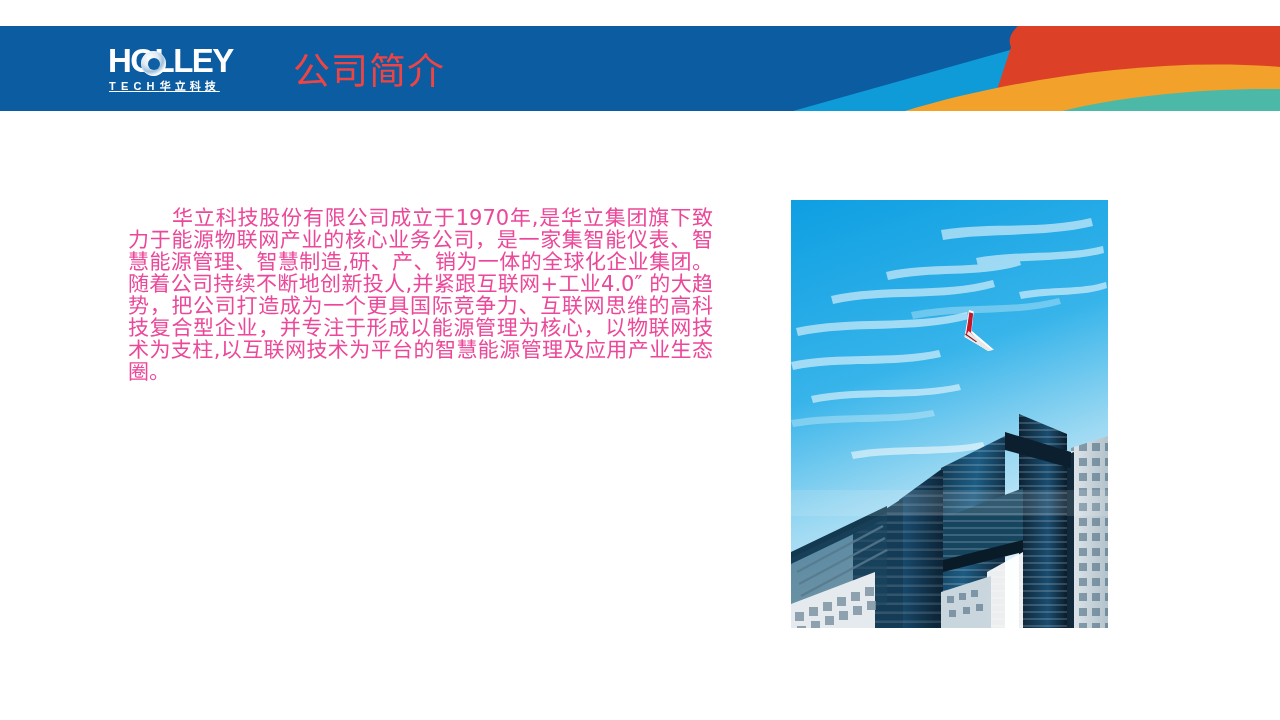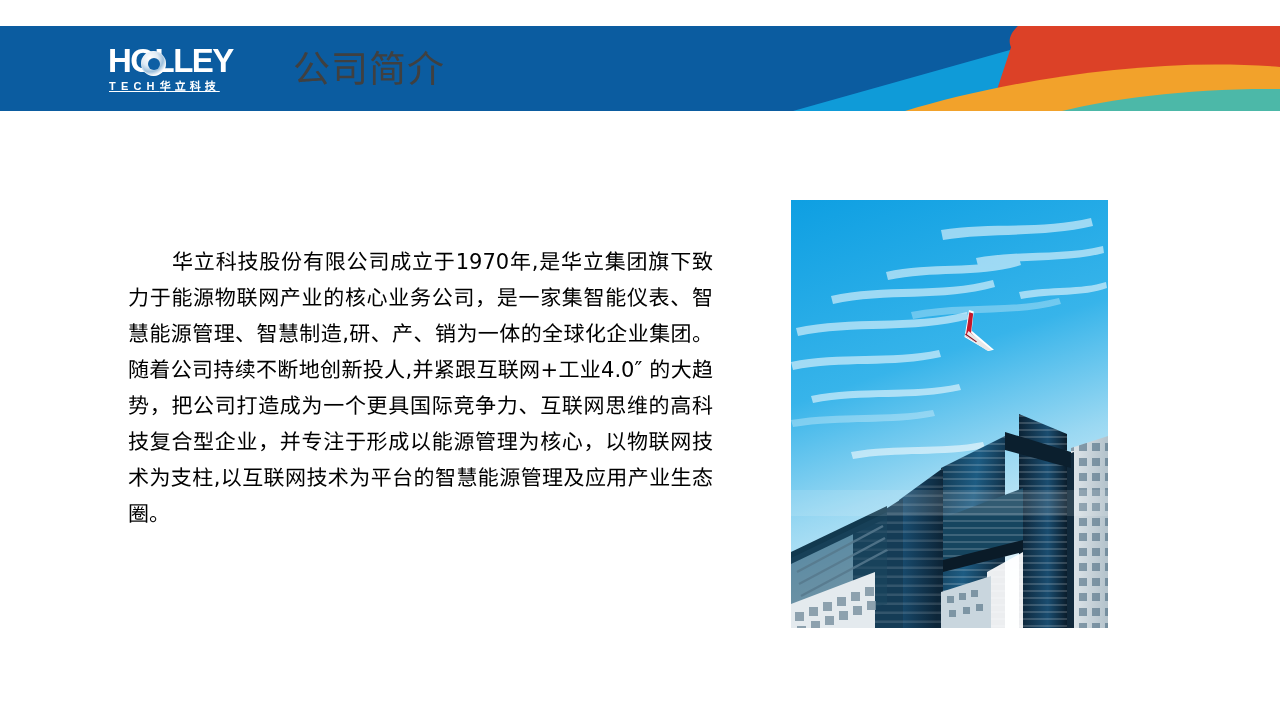--- a/index.html
+++ b/index.html
@@ -86,41 +86,40 @@
     line-height:14px;
   }
   .logo-sub .cn { letter-spacing:4px; font-size:11px; }
 
   
   .slide-title {
     position:absolute;
     left:293px; top:48px;
     font-size:37px;
     line-height:48px;
-    color:#404040;
+    color:#ef4444;
     letter-spacing:1px;
     white-space:nowrap;
-    font-family:Liberation Mono, monospace;
+    font-family:Liberation Serif, serif;
     z-index:5;
   }
 
   
   .body-text {
     position:absolute;
     left:128px; top:207px;
     width:585px;
     font-family:"DejaVu Sans","Liberation Sans",sans-serif;
     font-size:21px;
-    line-height:36px;
-    color:#000000;
+    line-height:22px;
+    color:#ec4899;
     text-indent:44px;
     text-align:justify;
     text-justify:inter-character;
     letter-spacing:0px;
-    margin-top:37px;
   }
 
   
   .photo {
     position:absolute;
     left:791px; top:200px;
     width:317px; height:428px;
     overflow:hidden;
     background:#0aa0e0;
   }

